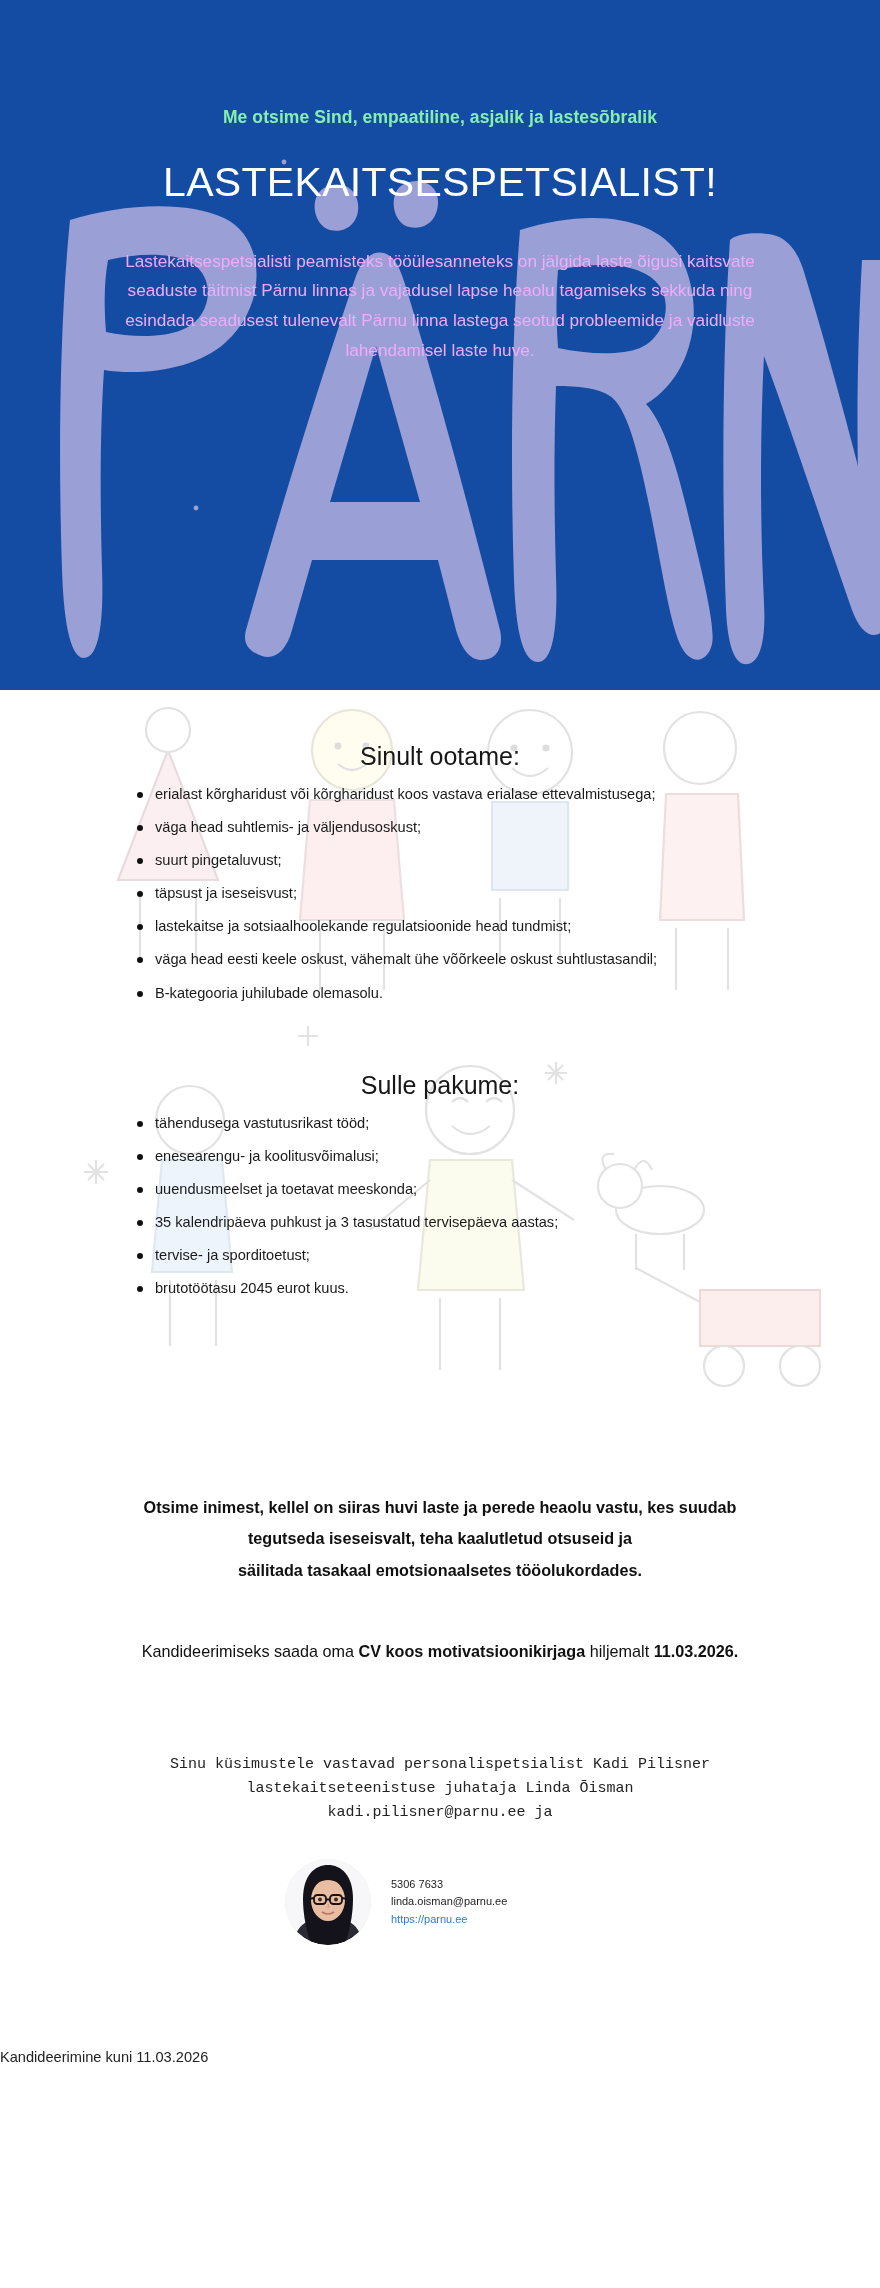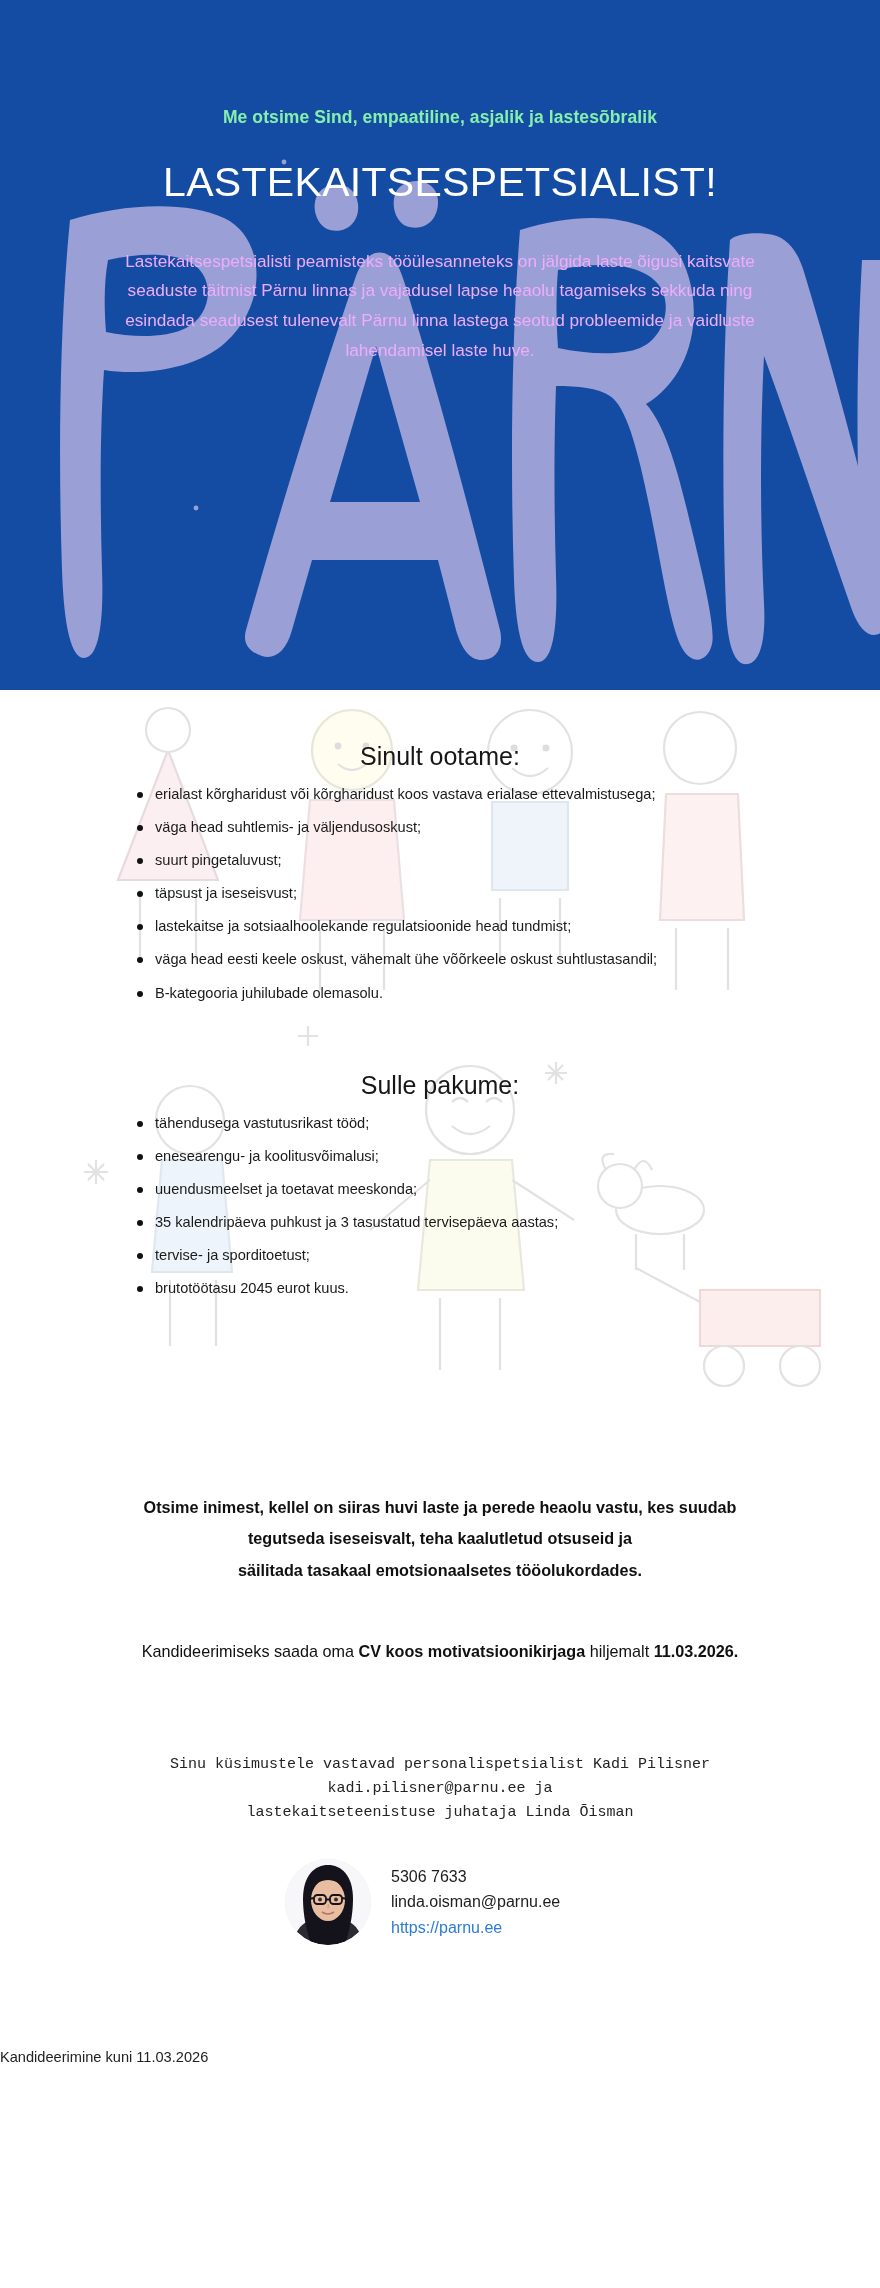--- a/index.html
+++ b/index.html
@@ -178,21 +178,21 @@
     width: 86px;
     height: 86px;
     border-radius: 50%;
     overflow: hidden;
     background: #f4f4f6;
     flex: 0 0 auto;
     box-shadow: 0 0 0 1px #eeeeee inset;
   }
 
   .contact-details {
-    font-size: 16px;
+    font-size: 11px;
     line-height: 1.62;
     color: #1d1d1d;
     text-align: left;
     min-width: 210px;
   }
 
   .contact-details .link {
     color: #2b7cd3;
   }
 
@@ -333,22 +333,22 @@
     <div>tegutseda iseseisvalt, teha kaalutletud otsuseid ja</div>
     <div>säilitada tasakaal emotsionaalsetes tööolukordades.</div>
   </div>
 
   <div class="apply-line">
     <span>Kandideerimiseks saada oma </span><b>CV koos motivatsioonikirjaga</b><span> hiljemalt </span><b>11.03.2026.</b>
   </div>
 
   <div class="contact-block">
     <div>Sinu küsimustele vastavad  personalispetsialist Kadi Pilisner</div>
+    <div>lastekaitseteenistuse juhataja Linda Õisman</div>
     <div>kadi.pilisner@parnu.ee ja</div>
-    <div>lastekaitseteenistuse juhataja Linda Õisman</div>
   </div>
 
   <div class="contact-card">
     <div class="avatar">
       <svg viewBox="0 0 86 86" width="86" height="86" aria-hidden="true">
         <defs>
           <clipPath id="avclip">
               <circle cx="43" cy="43" r="43"></circle>
             </clipPath>
         </defs>

